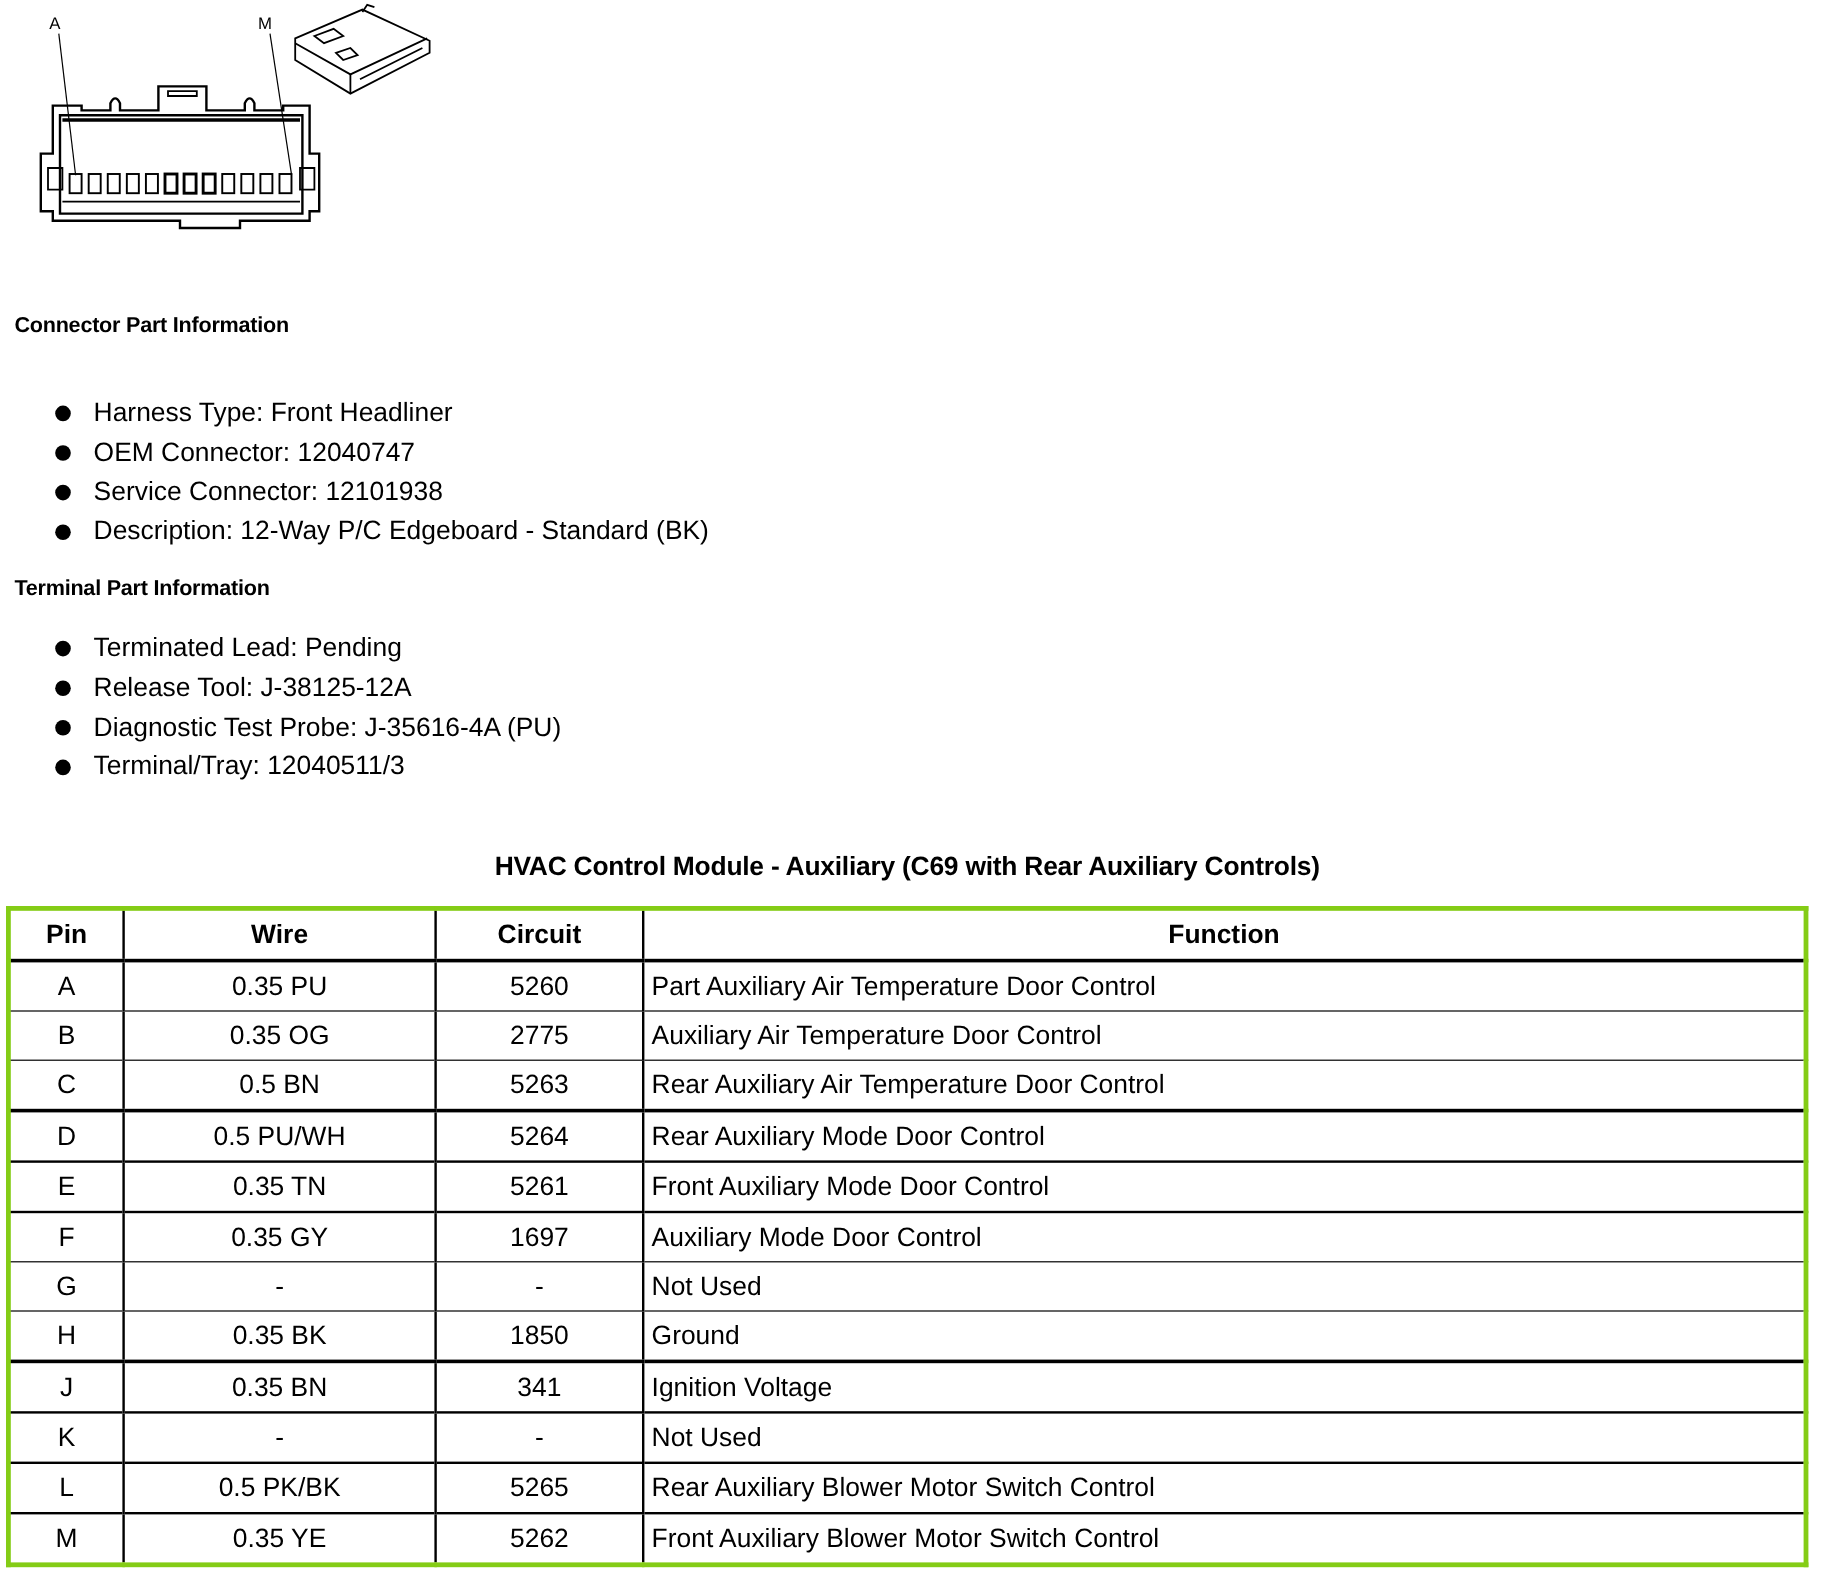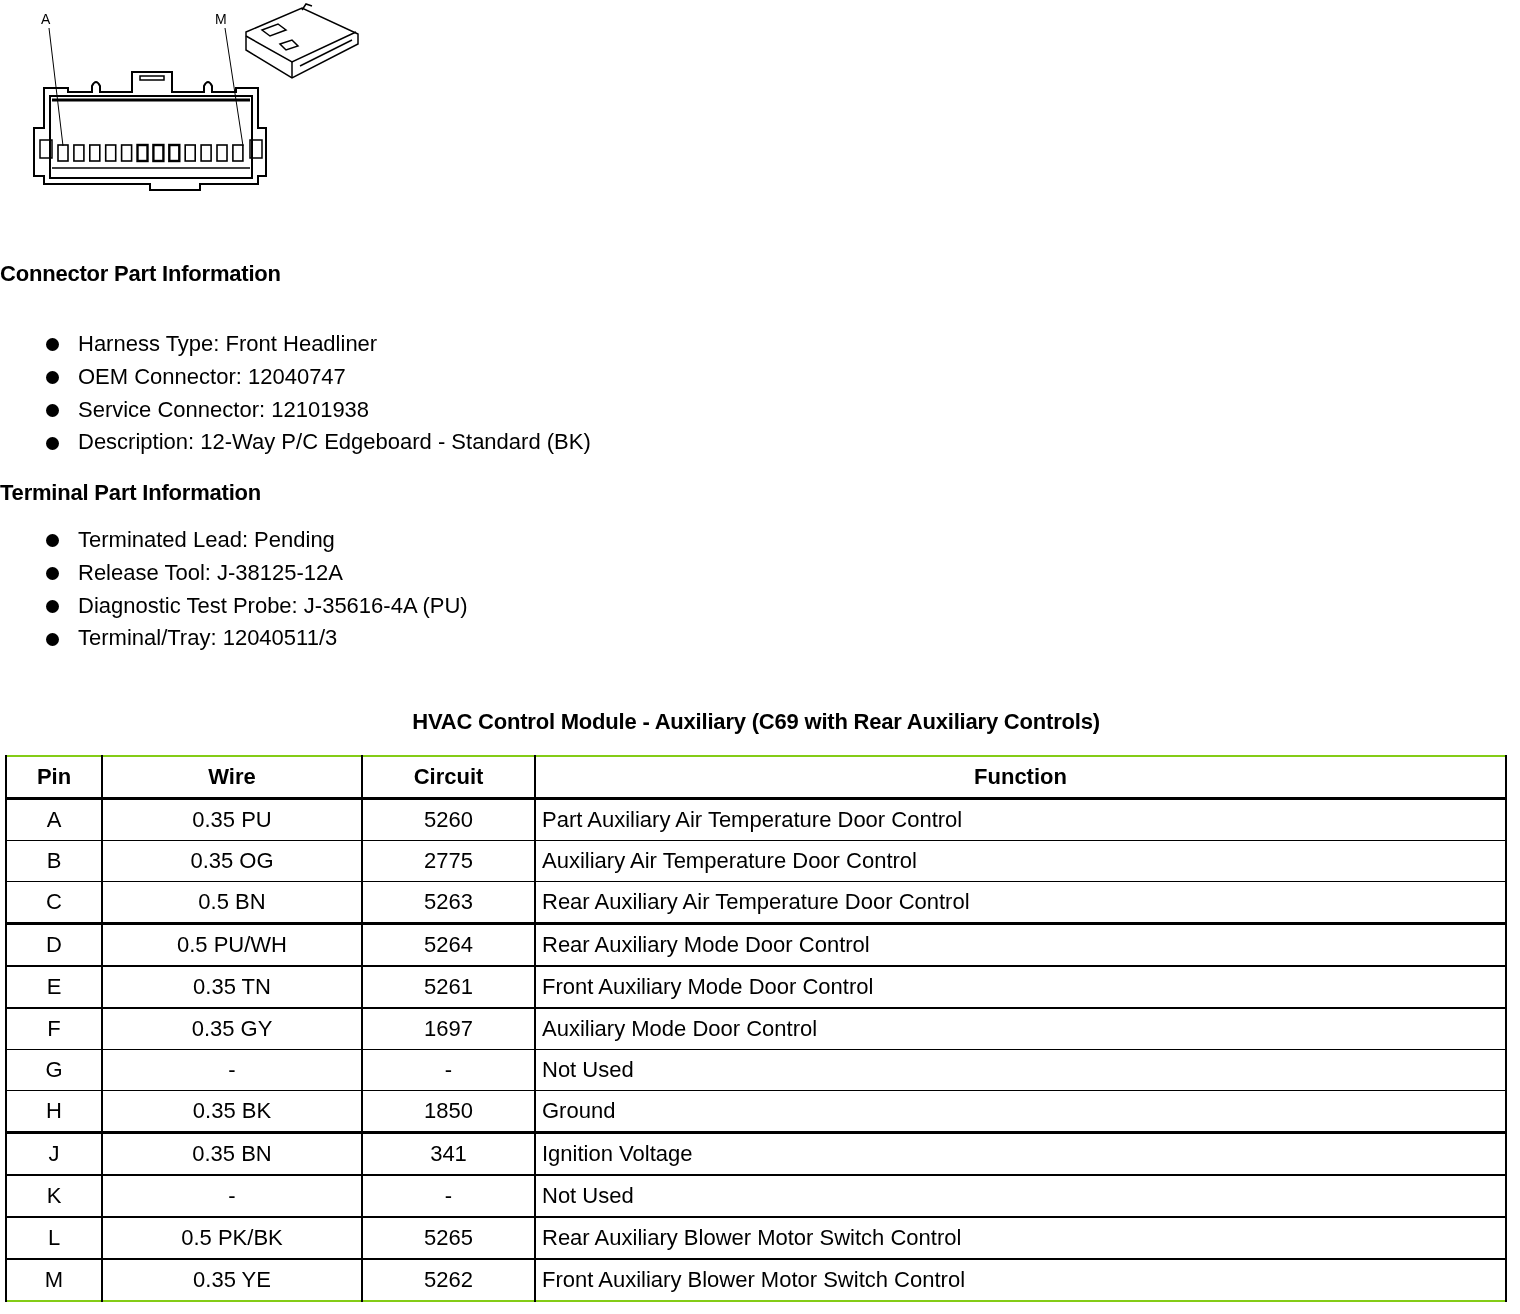--- a/index.html
+++ b/index.html
@@ -4,42 +4,42 @@
   <style>
     html, body { margin: 0; padding: 0; background: #ffffff; }
     body {
       width: 1520px; height: 1314px; position: relative; overflow: hidden;
       font-family: "Liberation Sans", sans-serif; color: #000;
     }
     .figure { position: absolute; left: 0; top: 0; width: 380px; height: 200px; }
     .figure svg { display: block; }
 
     .section-title {
-      position: absolute; left: 0; font-weight: bold; font-size: 22px;
+      position: absolute; left: 12px; font-weight: bold; font-size: 18px;
       letter-spacing: -0.2px; margin: 0;
     }
     .bullets { position: absolute; left: 0; margin: 16px; padding: 0; list-style: none; }
     .bullets li {
       position: relative; height: 32.8px; line-height: 32.8px; font-size: 22px;
       padding-left: 62px; white-space: nowrap;
     }
     .bullets li .dot {
       position: absolute; left: 30px; top: 50%; width: 13px; height: 13px;
       margin-top: -6px; border-radius: 50%; background: #000;
     }
 
     .table-title {
       position: absolute; left: 0; width: 1512px; top: 709px; text-align: center;
       font-weight: bold; font-size: 22px; letter-spacing: -0.2px;
     }
 
     table.pins {
       position: absolute; left: 5px; top: 755px; width: 1502px; height: 463px;
       border-collapse: collapse; table-layout: fixed;
-      border: 2px solid #84cc16;
+      border: 4px solid #84cc16;
     }
     table.pins th, table.pins td {
       font-size: 22px; padding: 0; border-left: 2px solid #000; border-right: 2px solid #000;
       white-space: nowrap; overflow: hidden;
     }
     table.pins th { font-weight: bold; text-align: center; height: 40px; border-bottom: 3px solid #000; }
     table.pins td { height: 40px; border-top: 1px solid #000; }
     table.pins td.c { text-align: center; }
     table.pins td.f { text-align: left; padding-left: 6px; }
     table.pins tr.thick td { border-top: 3px solid #000; }

